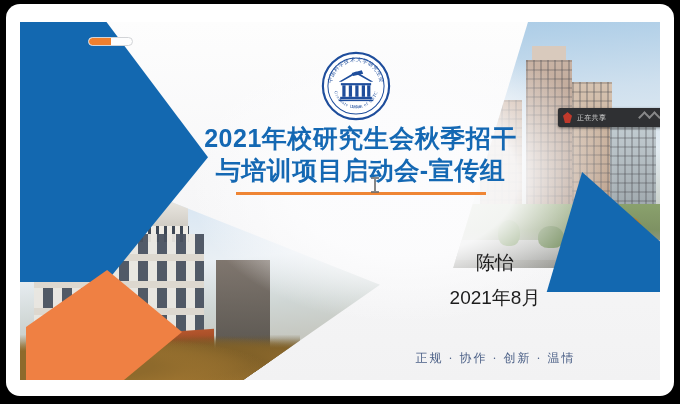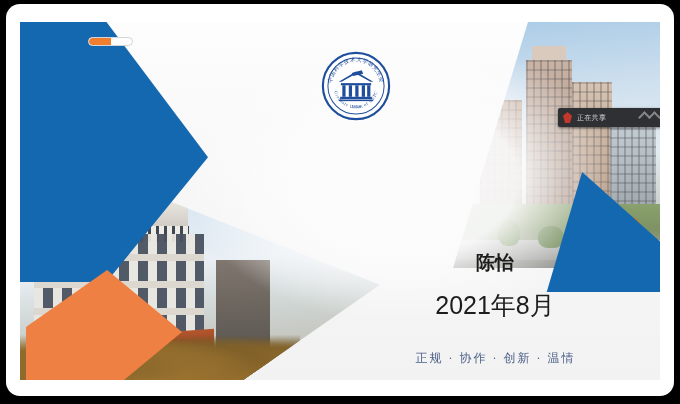--- a/index.html
+++ b/index.html
@@ -229,24 +229,24 @@
 
   
   .presenter {
     position: absolute;
     left: 380px; top: 228px;
     width: 190px;
     text-align: center;
     color: #1c1c1c;
   }
   .presenter .name {
-    font-size: 19px; line-height: 26px; font-weight: 700;
+    font-size: 19px; line-height: 26px; font-weight: 400;
   }
   .presenter .date {
-    font-size: 25px; line-height: 26px; font-weight: 400; margin-top: 16px;
+    font-size: 19px; line-height: 26px; font-weight: 400; margin-top: 9px;
   }
 
   
   .slogan {
     position: absolute;
     left: 368px; top: 328px;
     width: 215px;
     text-align: center;
     font-family: "Liberation Serif", "DejaVu Serif", serif;
     font-size: 12px;
@@ -387,20 +387,26 @@
         <rect x="40" y="49" width="4.5" height="16" fill="#1f4e9c"></rect>
         <rect x="49" y="49" width="4.5" height="16" fill="#1f4e9c"></rect>
         <rect x="58" y="49" width="4.5" height="16" fill="#1f4e9c"></rect>
         <rect x="65.5" y="49" width="4.5" height="16" fill="#1f4e9c"></rect>
         <rect x="28" y="65" width="44" height="3.4" fill="#1f4e9c"></rect>
         <rect x="26" y="69" width="48" height="2" fill="#1f4e9c"></rect>
         <text x="50" y="80" font-size="6" fill="#1f4e9c" text-anchor="middle" font-family="'Liberation Sans',sans-serif">1958</text>
       </svg>
     </div>
 
+    <div class="title-block">
+      <div class="title-line">2021年校研究生会秋季招干</div>
+      <div class="title-line">与培训项目启动会-宣传组</div>
+      <div class="title-rule"></div>
+      <div class="text-cursor"></div>
+    </div>
 
     <div class="presenter">
       <div class="name">陈怡</div>
       <div class="date">2021年8月</div>
     </div>
 
     <div class="slogan">正规 · 协作 · 创新 · 温情</div>
 
     <div class="progress-pill">
       <div class="fill" style="width: 50%;"></div>

